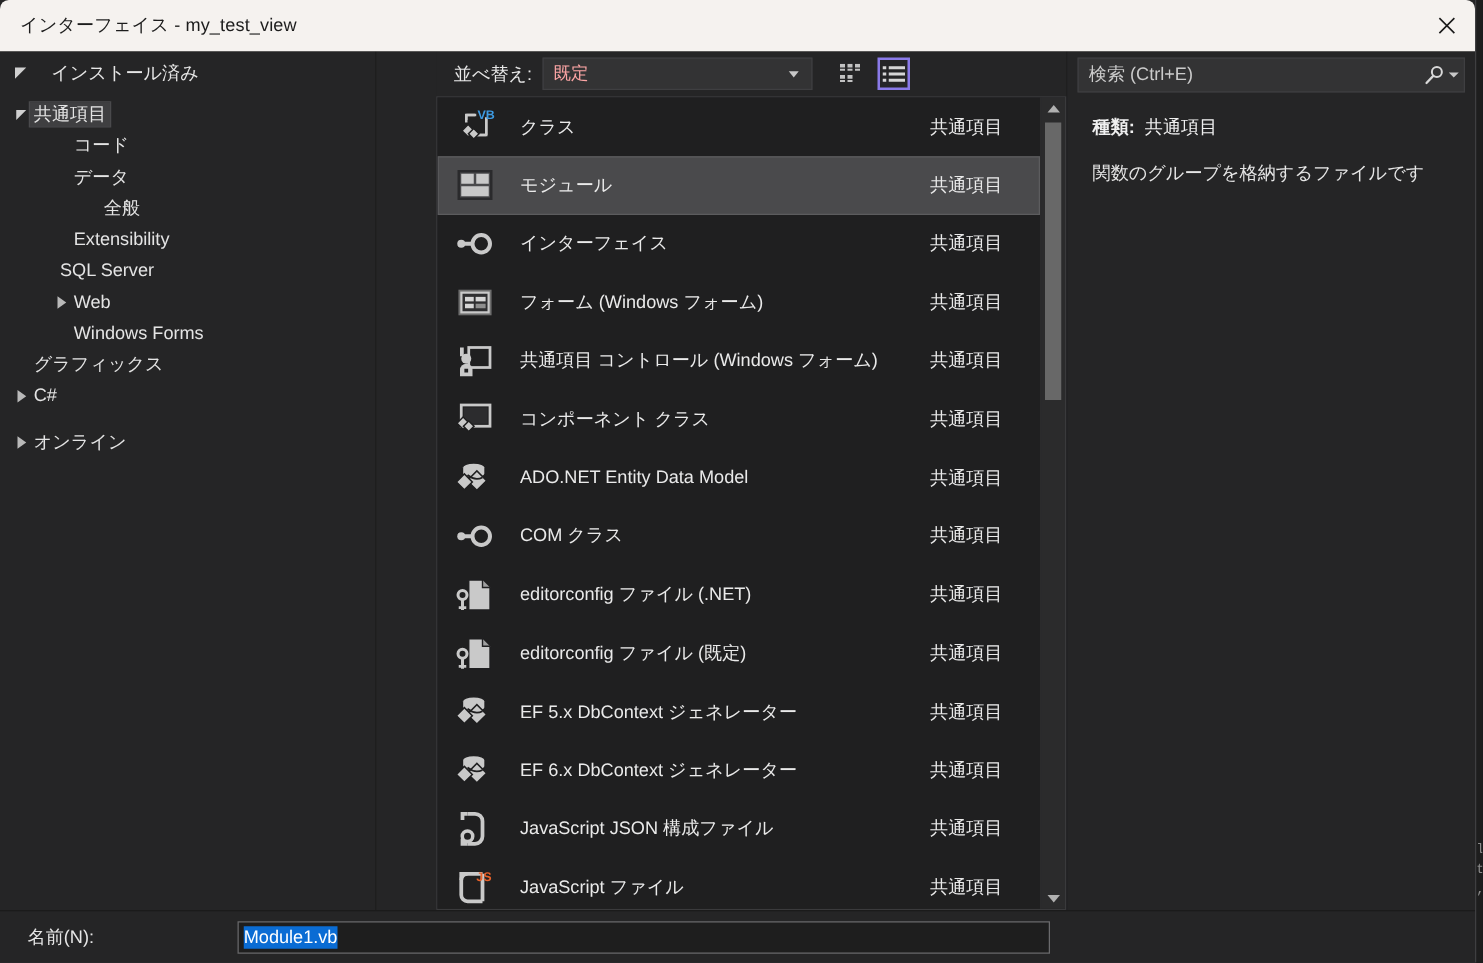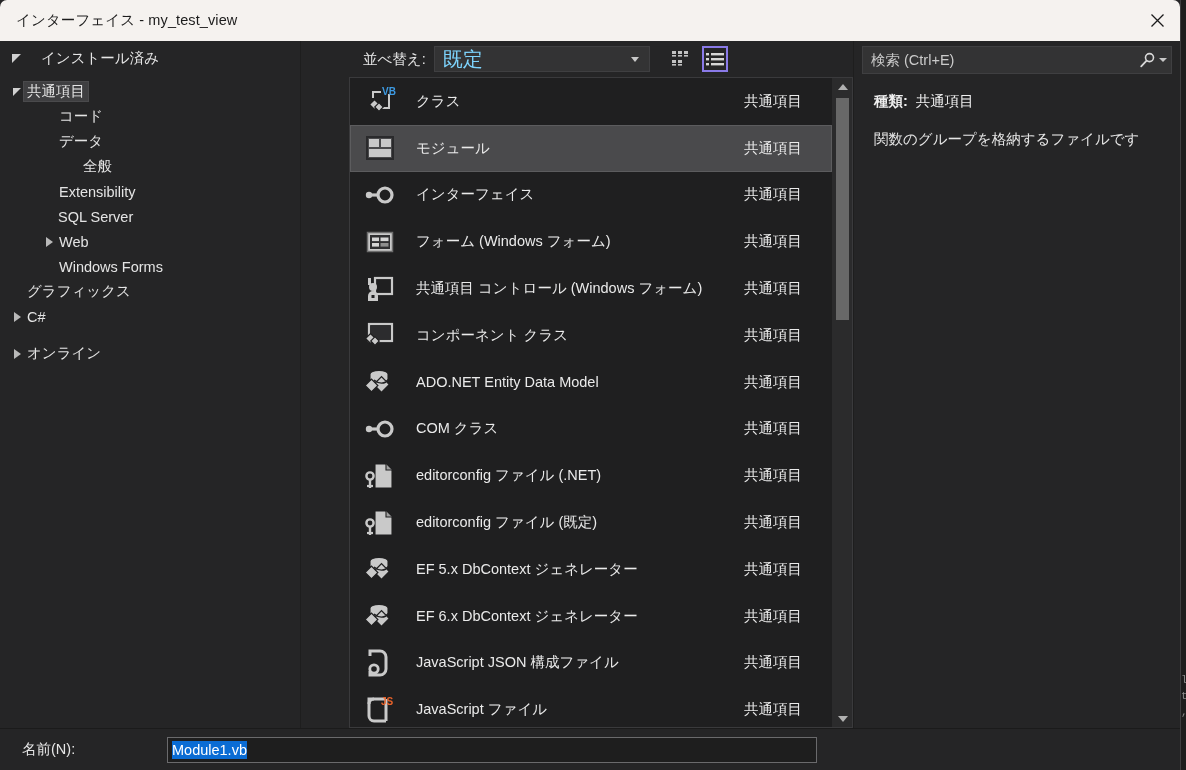--- a/index.html
+++ b/index.html
@@ -165,22 +165,22 @@
     white-space: nowrap;
   }
   #sort-select {
     width: 200px;
     height: 24px;
     background: #333334;
     border: 1px solid #3f3f41;
     display: flex;
     align-items: center;
     padding: 0 6px 0 8px;
-    font-size: 20px;
-    color: #7dd3fc;
+    font-size: 14px;
+    color: #fca5a5;
     position: relative;
     cursor: default;
   }
   #sort-select .value { flex: 1; }
   #sort-select .chev {
     width: 0; height: 0;
     border-left: 4.5px solid transparent;
     border-right: 4.5px solid transparent;
     border-top: 5px solid #c8c8c8;
     margin-right: 4px;
@@ -351,20 +351,21 @@
   }
   #name-field {
     width: 640px;
     height: 24px;
     background: #1e1e1e;
     border: 1px solid #6a6a6c;
     display: flex;
     align-items: center;
     padding: 0 4px;
     cursor: text;
+    margin-left: 23px;
   }
   #name-value {
     font-size: 14.5px;
     color: #ffffff;
     background: #0a6cd4;
     padding: 1px 0 1px 0;
     white-space: pre;
   }
 </style>
 </head>
@@ -407,21 +408,21 @@
             <span class="tree-label">データ</span>
           </div>
           <div class="tree-row" style="padding-left: 66px;">
             <span class="arrow-slot"></span>
             <span class="tree-label">全般</span>
           </div>
           <div class="tree-row" style="padding-left: 42px;">
             <span class="arrow-slot"></span>
             <span class="tree-label">Extensibility</span>
           </div>
-          <div class="tree-row" style="padding-left: 41px;">
+          <div class="tree-row" style="padding-left: 31px;">
             <span class="arrow-slot"></span>
             <span class="tree-label">SQL Server</span>
           </div>
           <div class="tree-row" style="padding-left: 42px;">
             <span class="arrow-slot">
               <span class="tri-right-outline"></span>
             </span>
             <span class="tree-label">Web</span>
           </div>
           <div class="tree-row" style="padding-left: 42px; text-align: right;">

